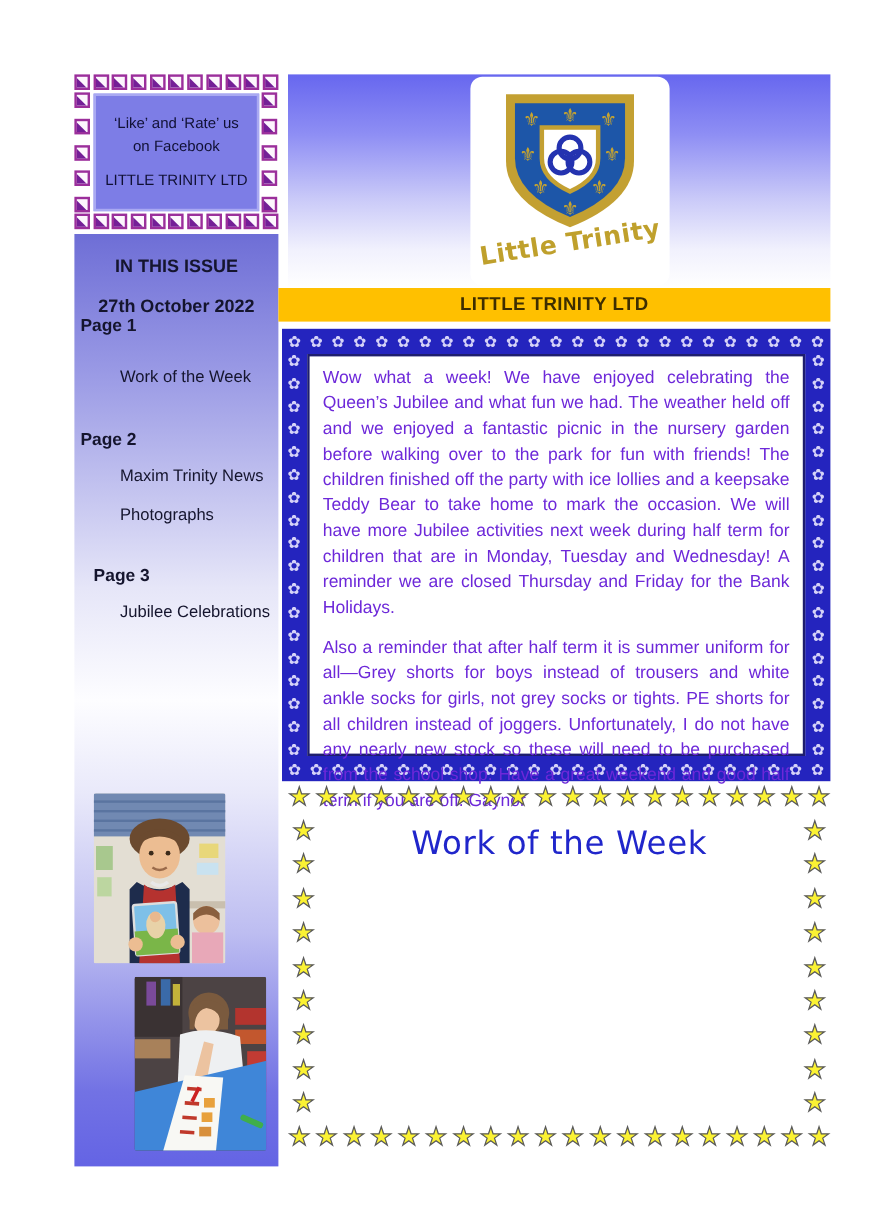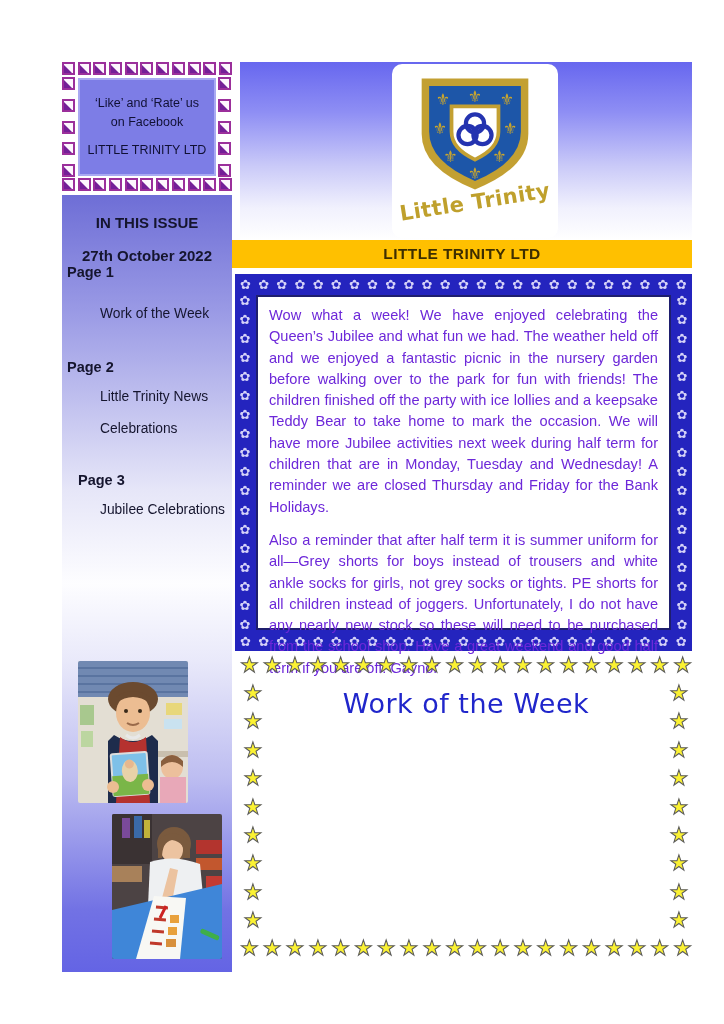--- a/index.html
+++ b/index.html
@@ -120,22 +120,22 @@
   </div>
 
   <div class="sidebar">
     <div class="sb-head">IN THIS ISSUE</div>
     <div class="sb-date">27th October 2022</div>
 
     <div class="sb-page p1">Page 1</div>
     <div class="sb-item gap">Work of the Week</div>
 
     <div class="sb-page p2">Page 2</div>
-    <div class="sb-item">Little Trinity  News</div>
-    <div class="sb-item">Celebrations</div>
+    <div class="sb-item">Maxim Trinity  News</div>
+    <div class="sb-item">Photographs</div>
 
     <div class="sb-page p3">Page 3</div>
     <div class="sb-item">Jubilee Celebrations</div>
 
     <div class="photo photo1">
       <svg width="110" height="142" viewBox="0 0 110 142" xmlns="http://www.w3.org/2000/svg">
         <rect width="110" height="142" fill="#e3ded3"></rect>
         <rect x="0" y="0" width="110" height="36" fill="#7189b2"></rect>
         <rect x="0" y="6" width="110" height="2" fill="#5a74a0"></rect>
           <rect x="0" y="14" width="110" height="2" fill="#5a74a0"></rect>

